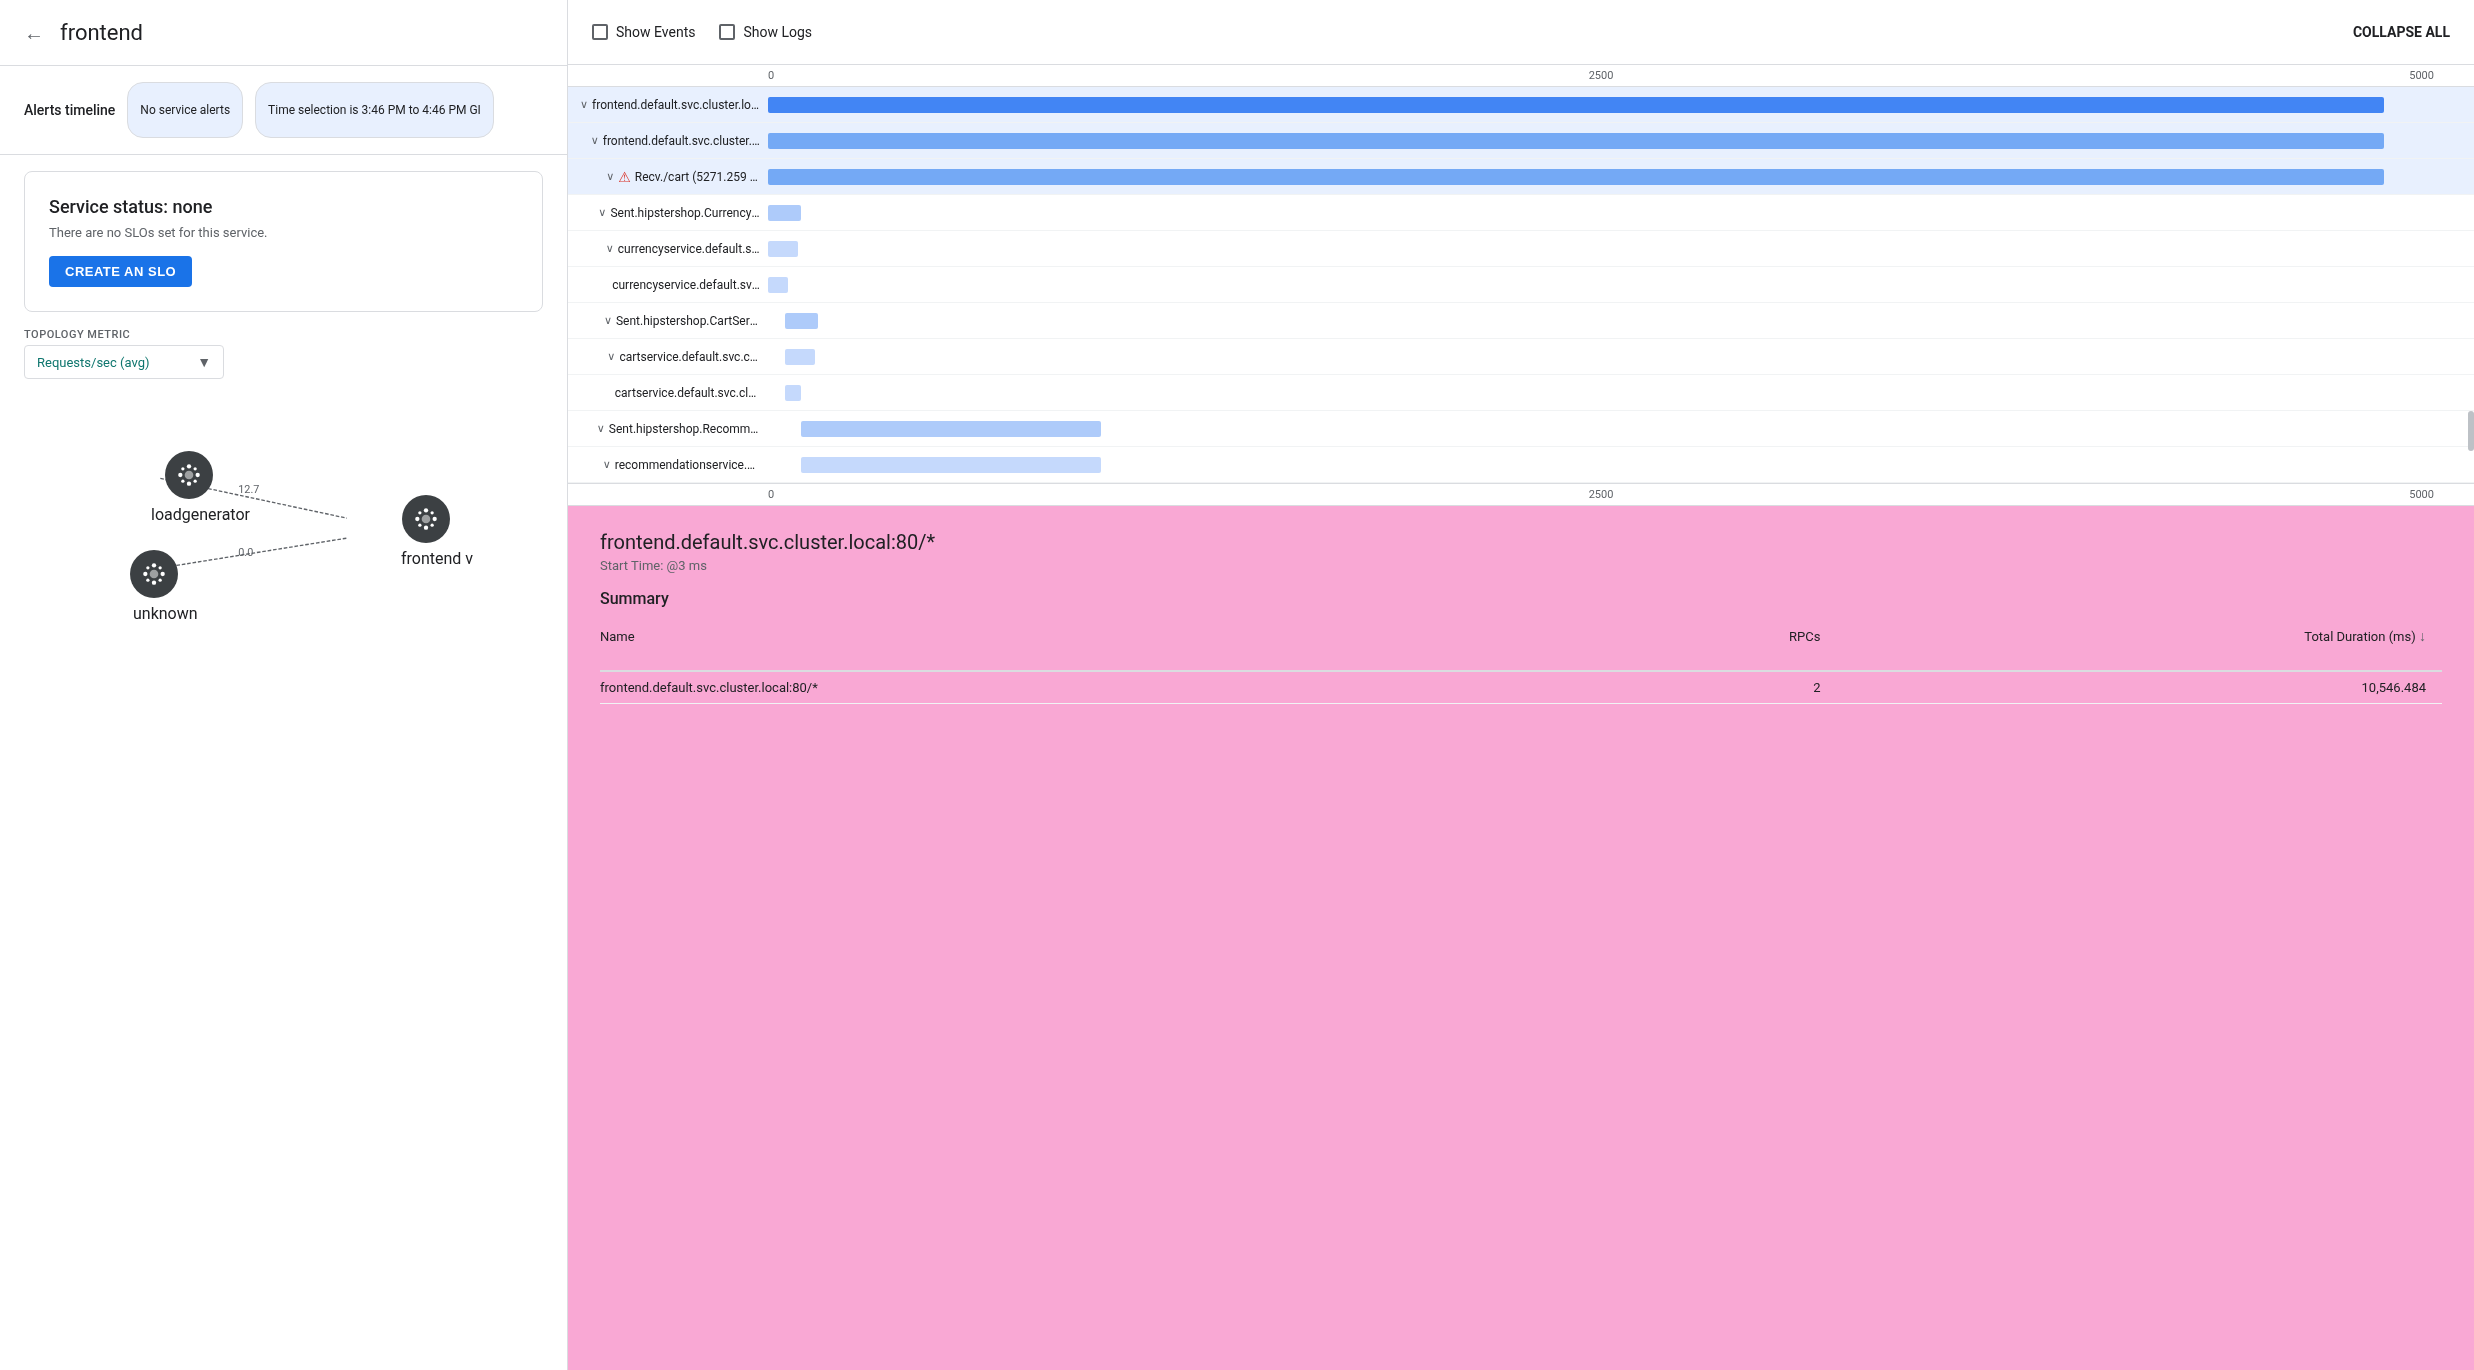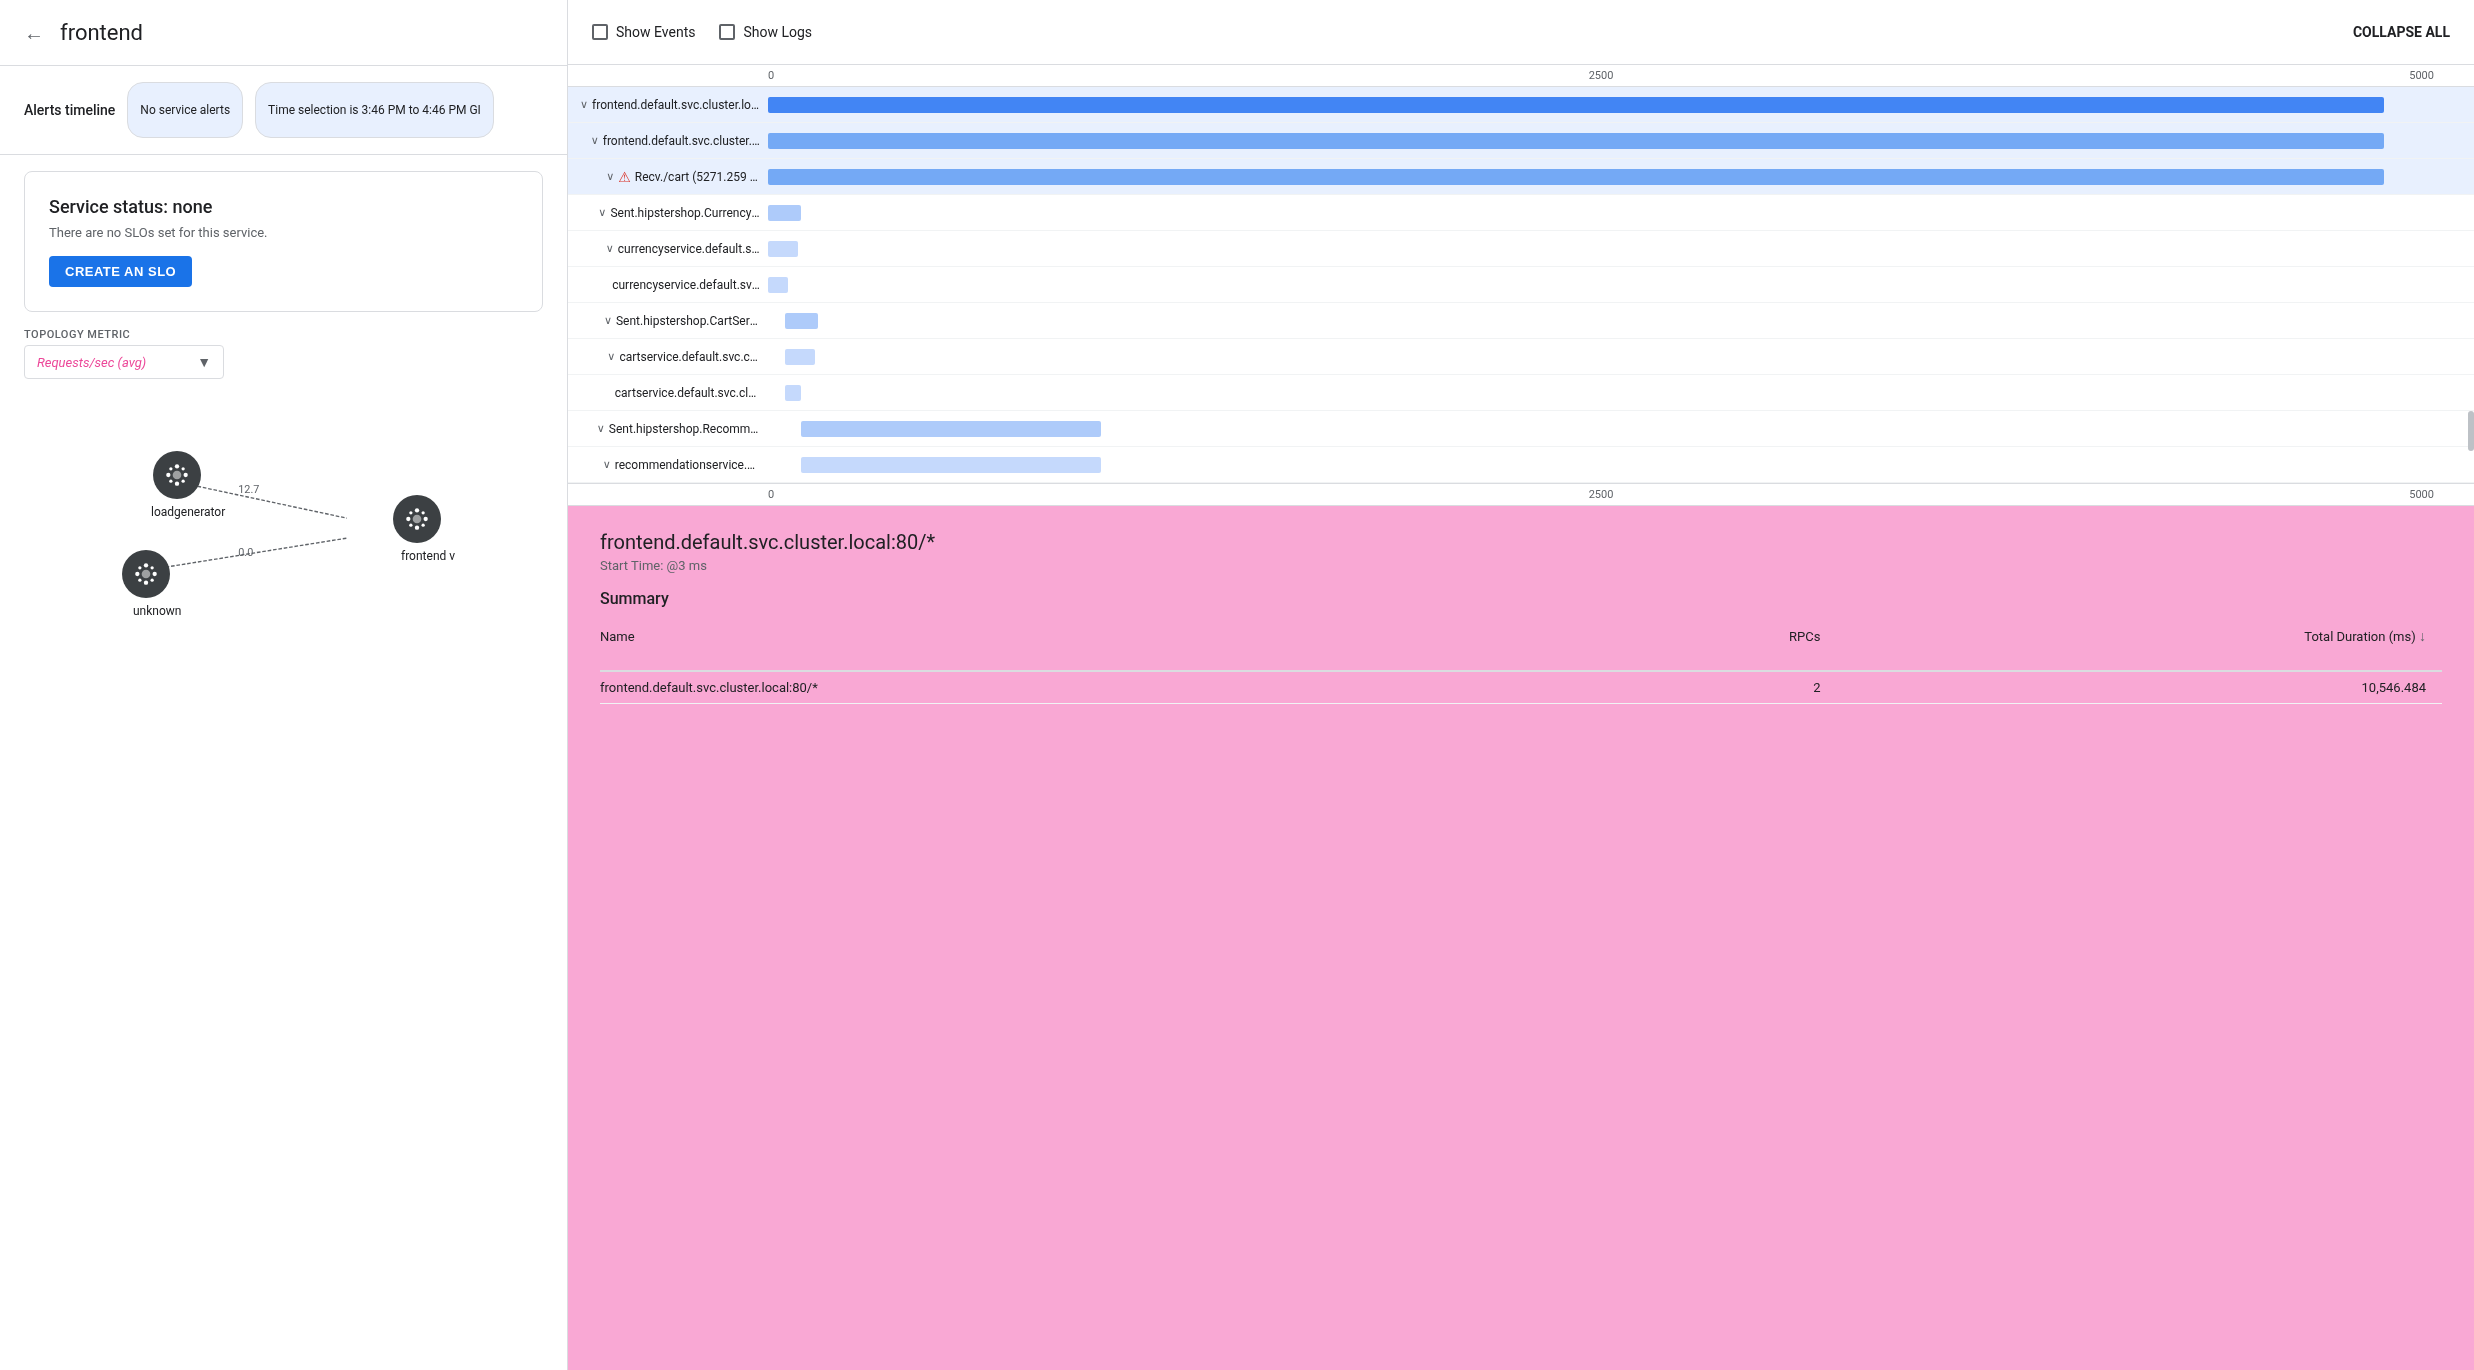--- a/index.html
+++ b/index.html
@@ -119,22 +119,21 @@
       display: flex;
       align-items: center;
       justify-content: space-between;
       background: #fff;
       width: 200px;
       cursor: pointer;
     }
 
     .topology-select-label {
       font-size: 13px;
-      color: #ec4899;
-      font-style: italic;
+      color: #0f766e;
     }
 
     .chevron-down {
       color: #5f6368;
       font-size: 14px;
     }
 
     
     .topology-graph {
       position: relative;
@@ -156,21 +155,21 @@
       border-radius: 50%;
       background: #3c4043;
       display: flex;
       align-items: center;
       justify-content: center;
       color: #fff;
       font-size: 18px;
     }
 
     .node-label {
-      font-size: 12px;
+      font-size: 16px;
       color: #202124;
       text-align: center;
       padding-left: 23px;
     }
 
     
     .topology-svg {
       position: absolute;
       top: 0; left: 0;
       width: 100%; height: 100%;

